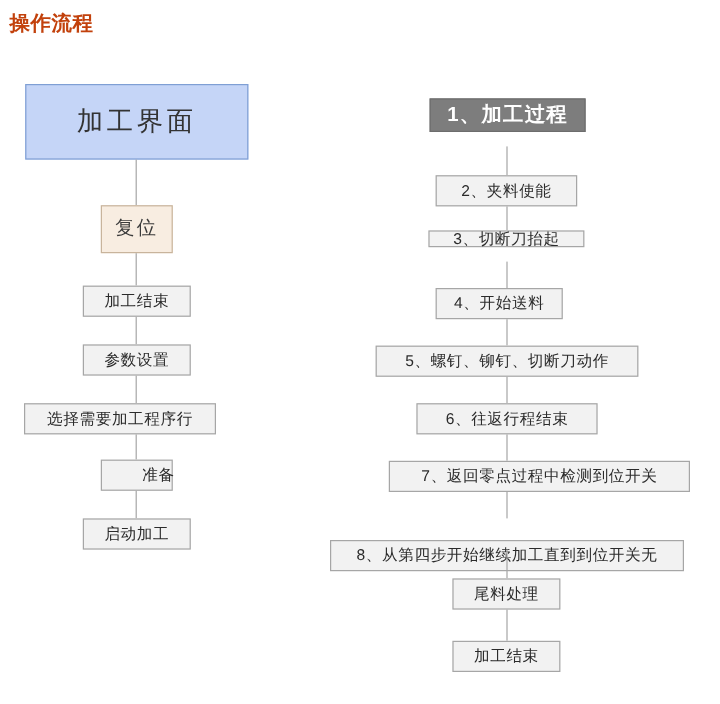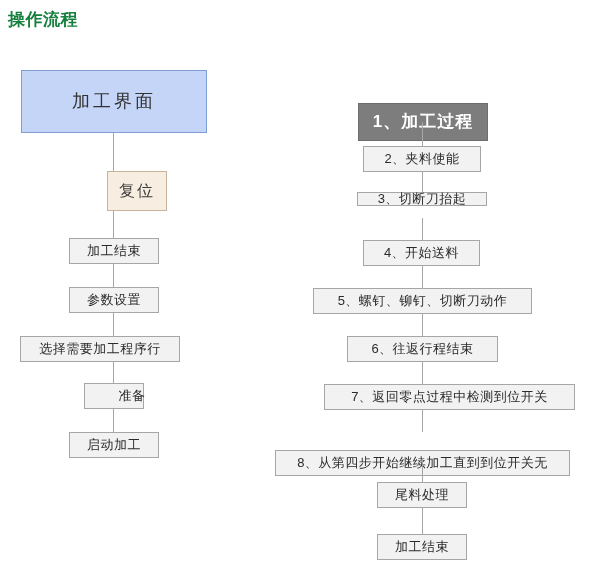--- a/index.html
+++ b/index.html
@@ -17,21 +17,21 @@
     color: #1a1a1a;
     -webkit-font-smoothing: antialiased;
   }
 
   #page-title {
     position: absolute;
     left: 8px;
     top: 8px;
     font-size: 17px;
     font-weight: bold;
-    color: #15803d;
+    color: #c2410c;
     letter-spacing: 0.5px;
     white-space: nowrap;
   }
 
   .flow-canvas {
     position: absolute;
     left: 0;
     top: 0;
     width: 600px;
     height: 587px;
@@ -58,33 +58,32 @@
     font-size: 13px;
     line-height: 1.1;
     white-space: nowrap;
     letter-spacing: 0.5px;
   }
 
   
   .node.start {
     background: #c5d5f7;
     border: 1px solid #7f9fd4;
-    font-size: 18px;
+    font-size: 22px;
     letter-spacing: 3px;
     color: #333333;
   }
 
   
   .node.reset {
     background: #f8ede1;
     border: 1px solid #c8b49c;
     font-size: 16px;
     letter-spacing: 2px;
     color: #3a3a3a;
-    margin-left: 23px;
   }
 
   
   .node.header {
     background: #7d7d7d;
     border: 1px solid #6d6d6d;
     color: #ffffff;
     font-size: 17px;
     font-weight: bold;
     letter-spacing: 1px;
@@ -123,33 +122,33 @@
 
     <div class="node" style="left:84px; top:383px; width:60px; height:26px;padding-left:36px;">准备</div>
 
     <div class="connector" style="left:113px; top:409px; height:23px;"></div>
 
     <div class="node" style="left:69px; top:432px; width:90px; height:26px;">启动加工</div>
   </div>
 
   <div>
 
-    <div class="node header" style="left:358px; top:82px; width:130px; height:38px;margin-top:21px;">1、加工过程</div>
+    <div class="node header" style="left:358px; top:82px; width:130px; height:28px;">1、加工过程</div>
 
     <div class="connector" style="left:422px; top:122px; height:24px;"></div>
 
     <div class="node" style="left:363px; top:146px; width:118px; height:26px;text-align:right;">2、夹料使能</div>
 
     <div class="connector" style="left:422px; top:172px; height:20px;"></div>
 
     <div class="node" style="left:357px; top:192px; width:130px; height:14px;">3、切断刀抬起</div>
 
     <div class="connector" style="left:422px; top:218px; height:22px;"></div>
 
-    <div class="node" style="left:363px; top:240px; width:117px; height:26px;">4、开始送料</div>
+    <div class="node" style="left:363px; top:240px; width:106px; height:26px;">4、开始送料</div>
 
     <div class="connector" style="left:422px; top:266px; height:22px;"></div>
 
     <div class="node wide" style="left:313px; top:288px; width:219px; height:26px;">5、螺钉、铆钉、切断刀动作</div>
 
     <div class="connector" style="left:422px; top:314px; height:22px;"></div>
 
     <div class="node" style="left:347px; top:336px; width:151px; height:26px;">6、往返行程结束</div>
 
     <div class="connector" style="left:422px; top:362px; height:22px;"></div>

